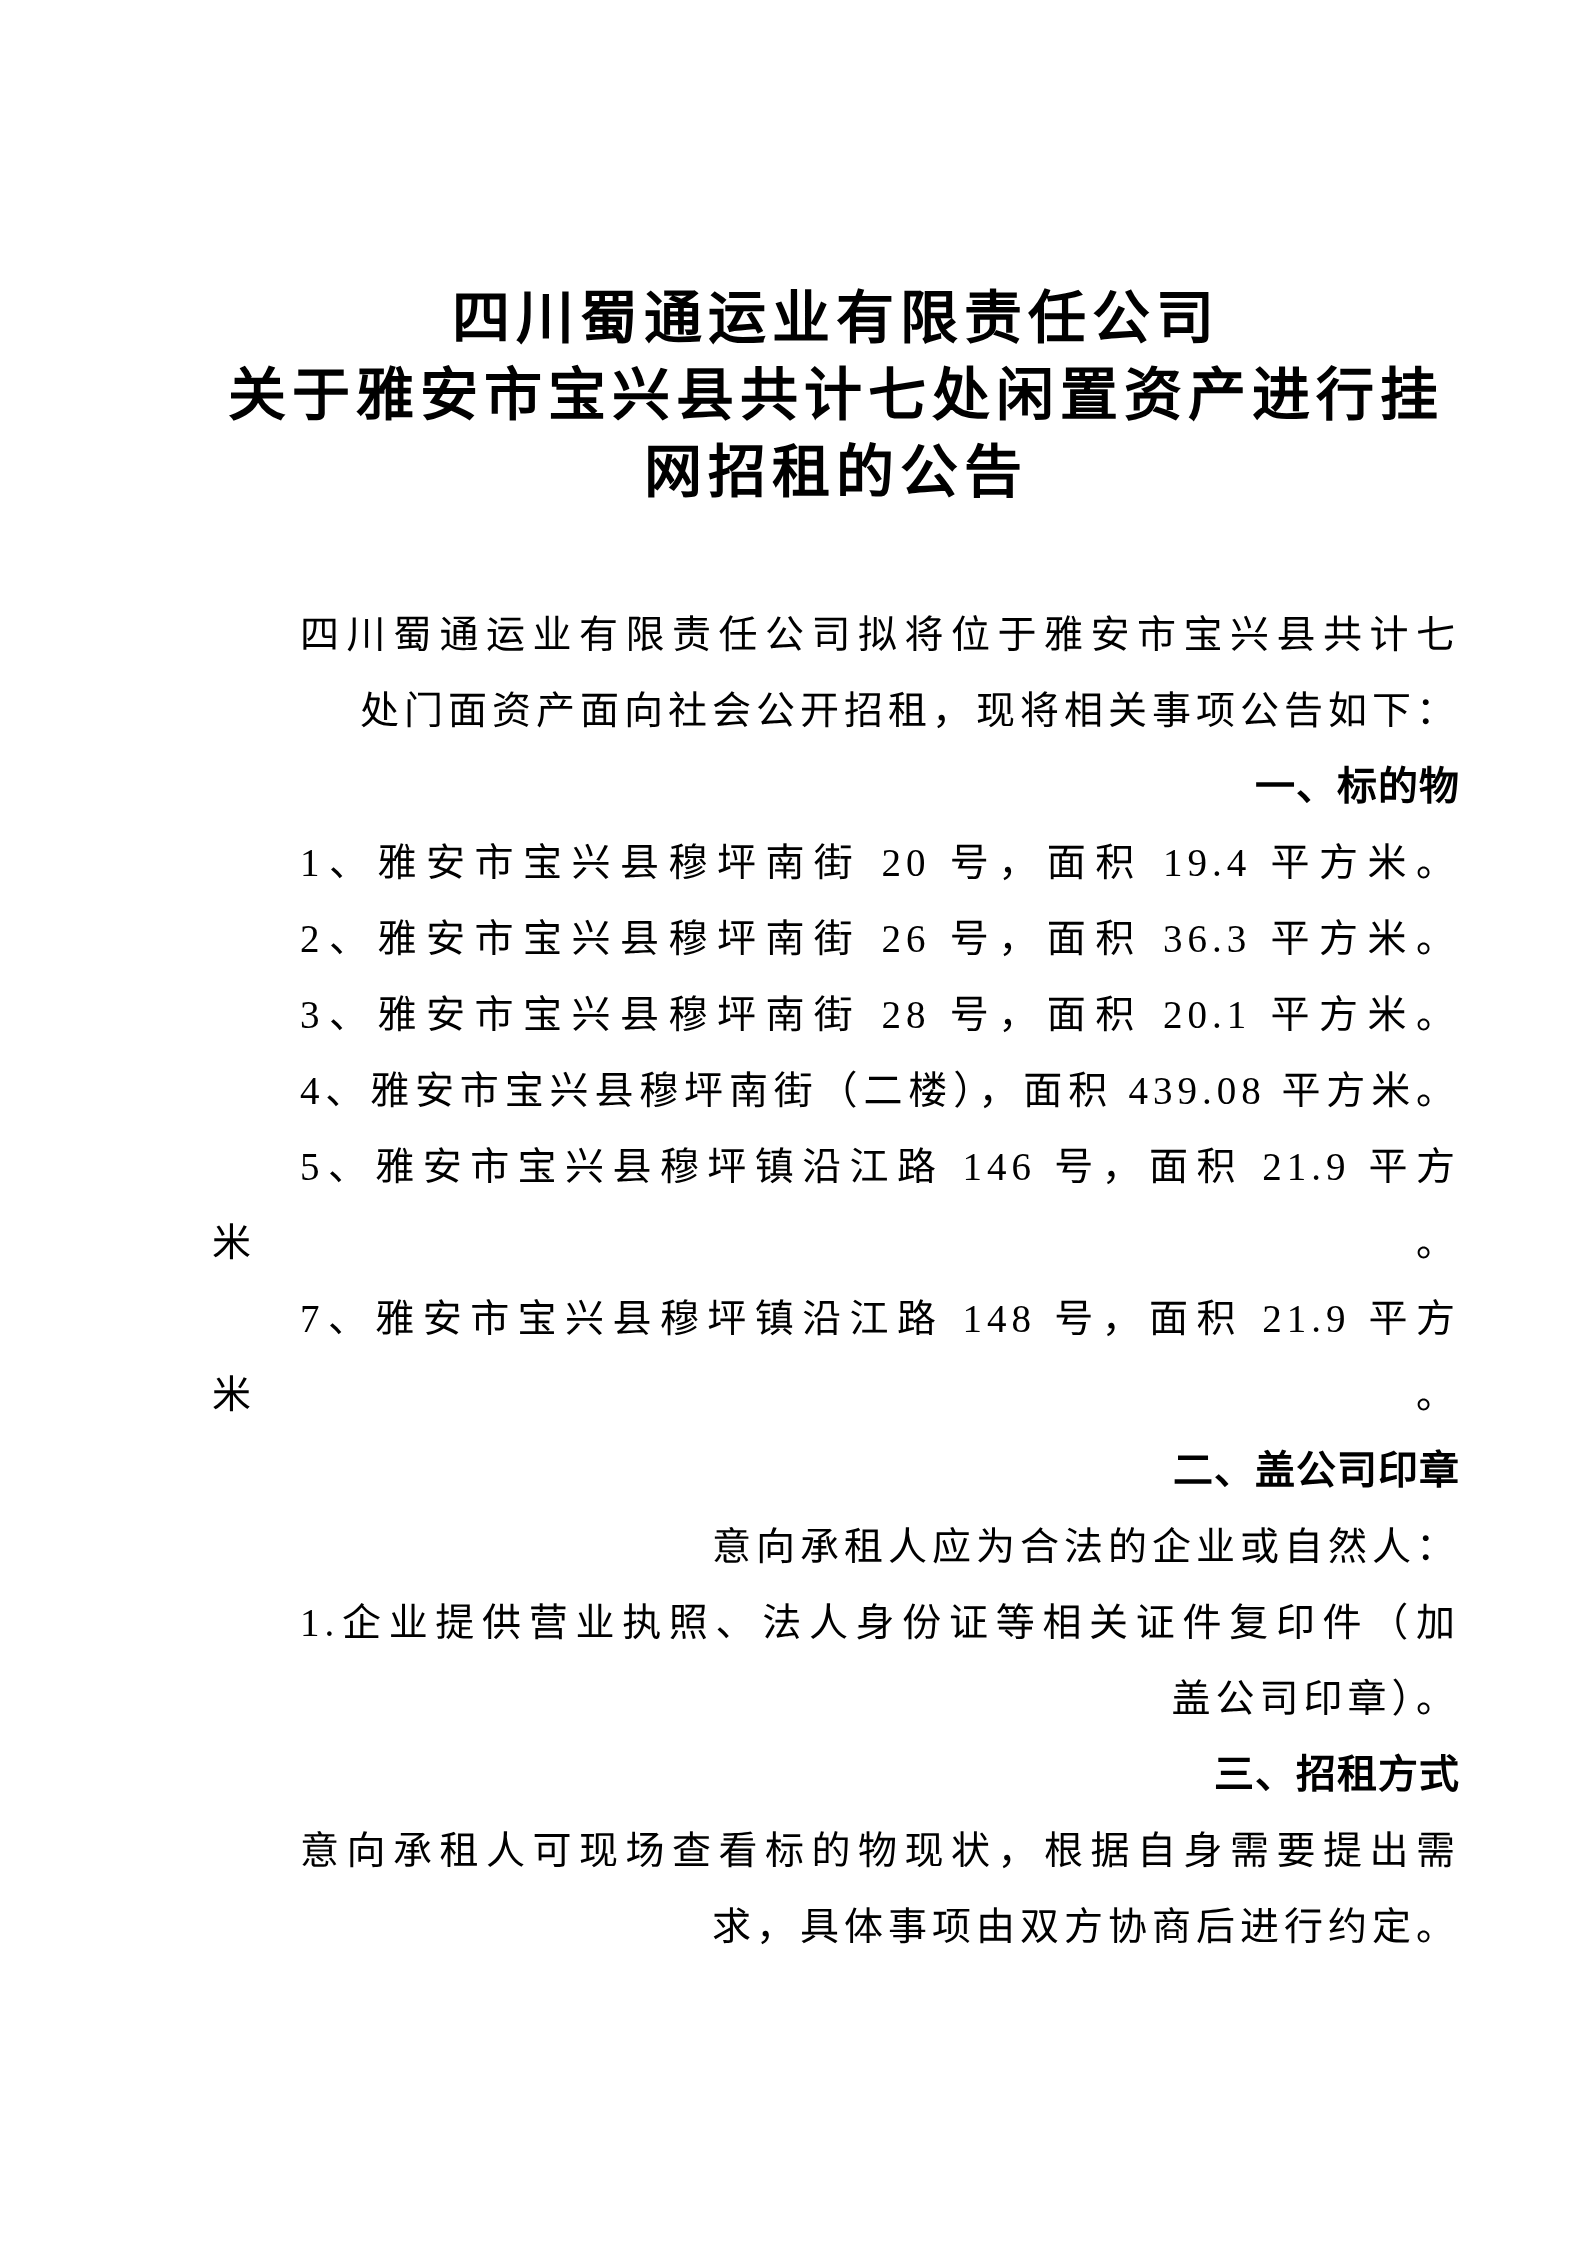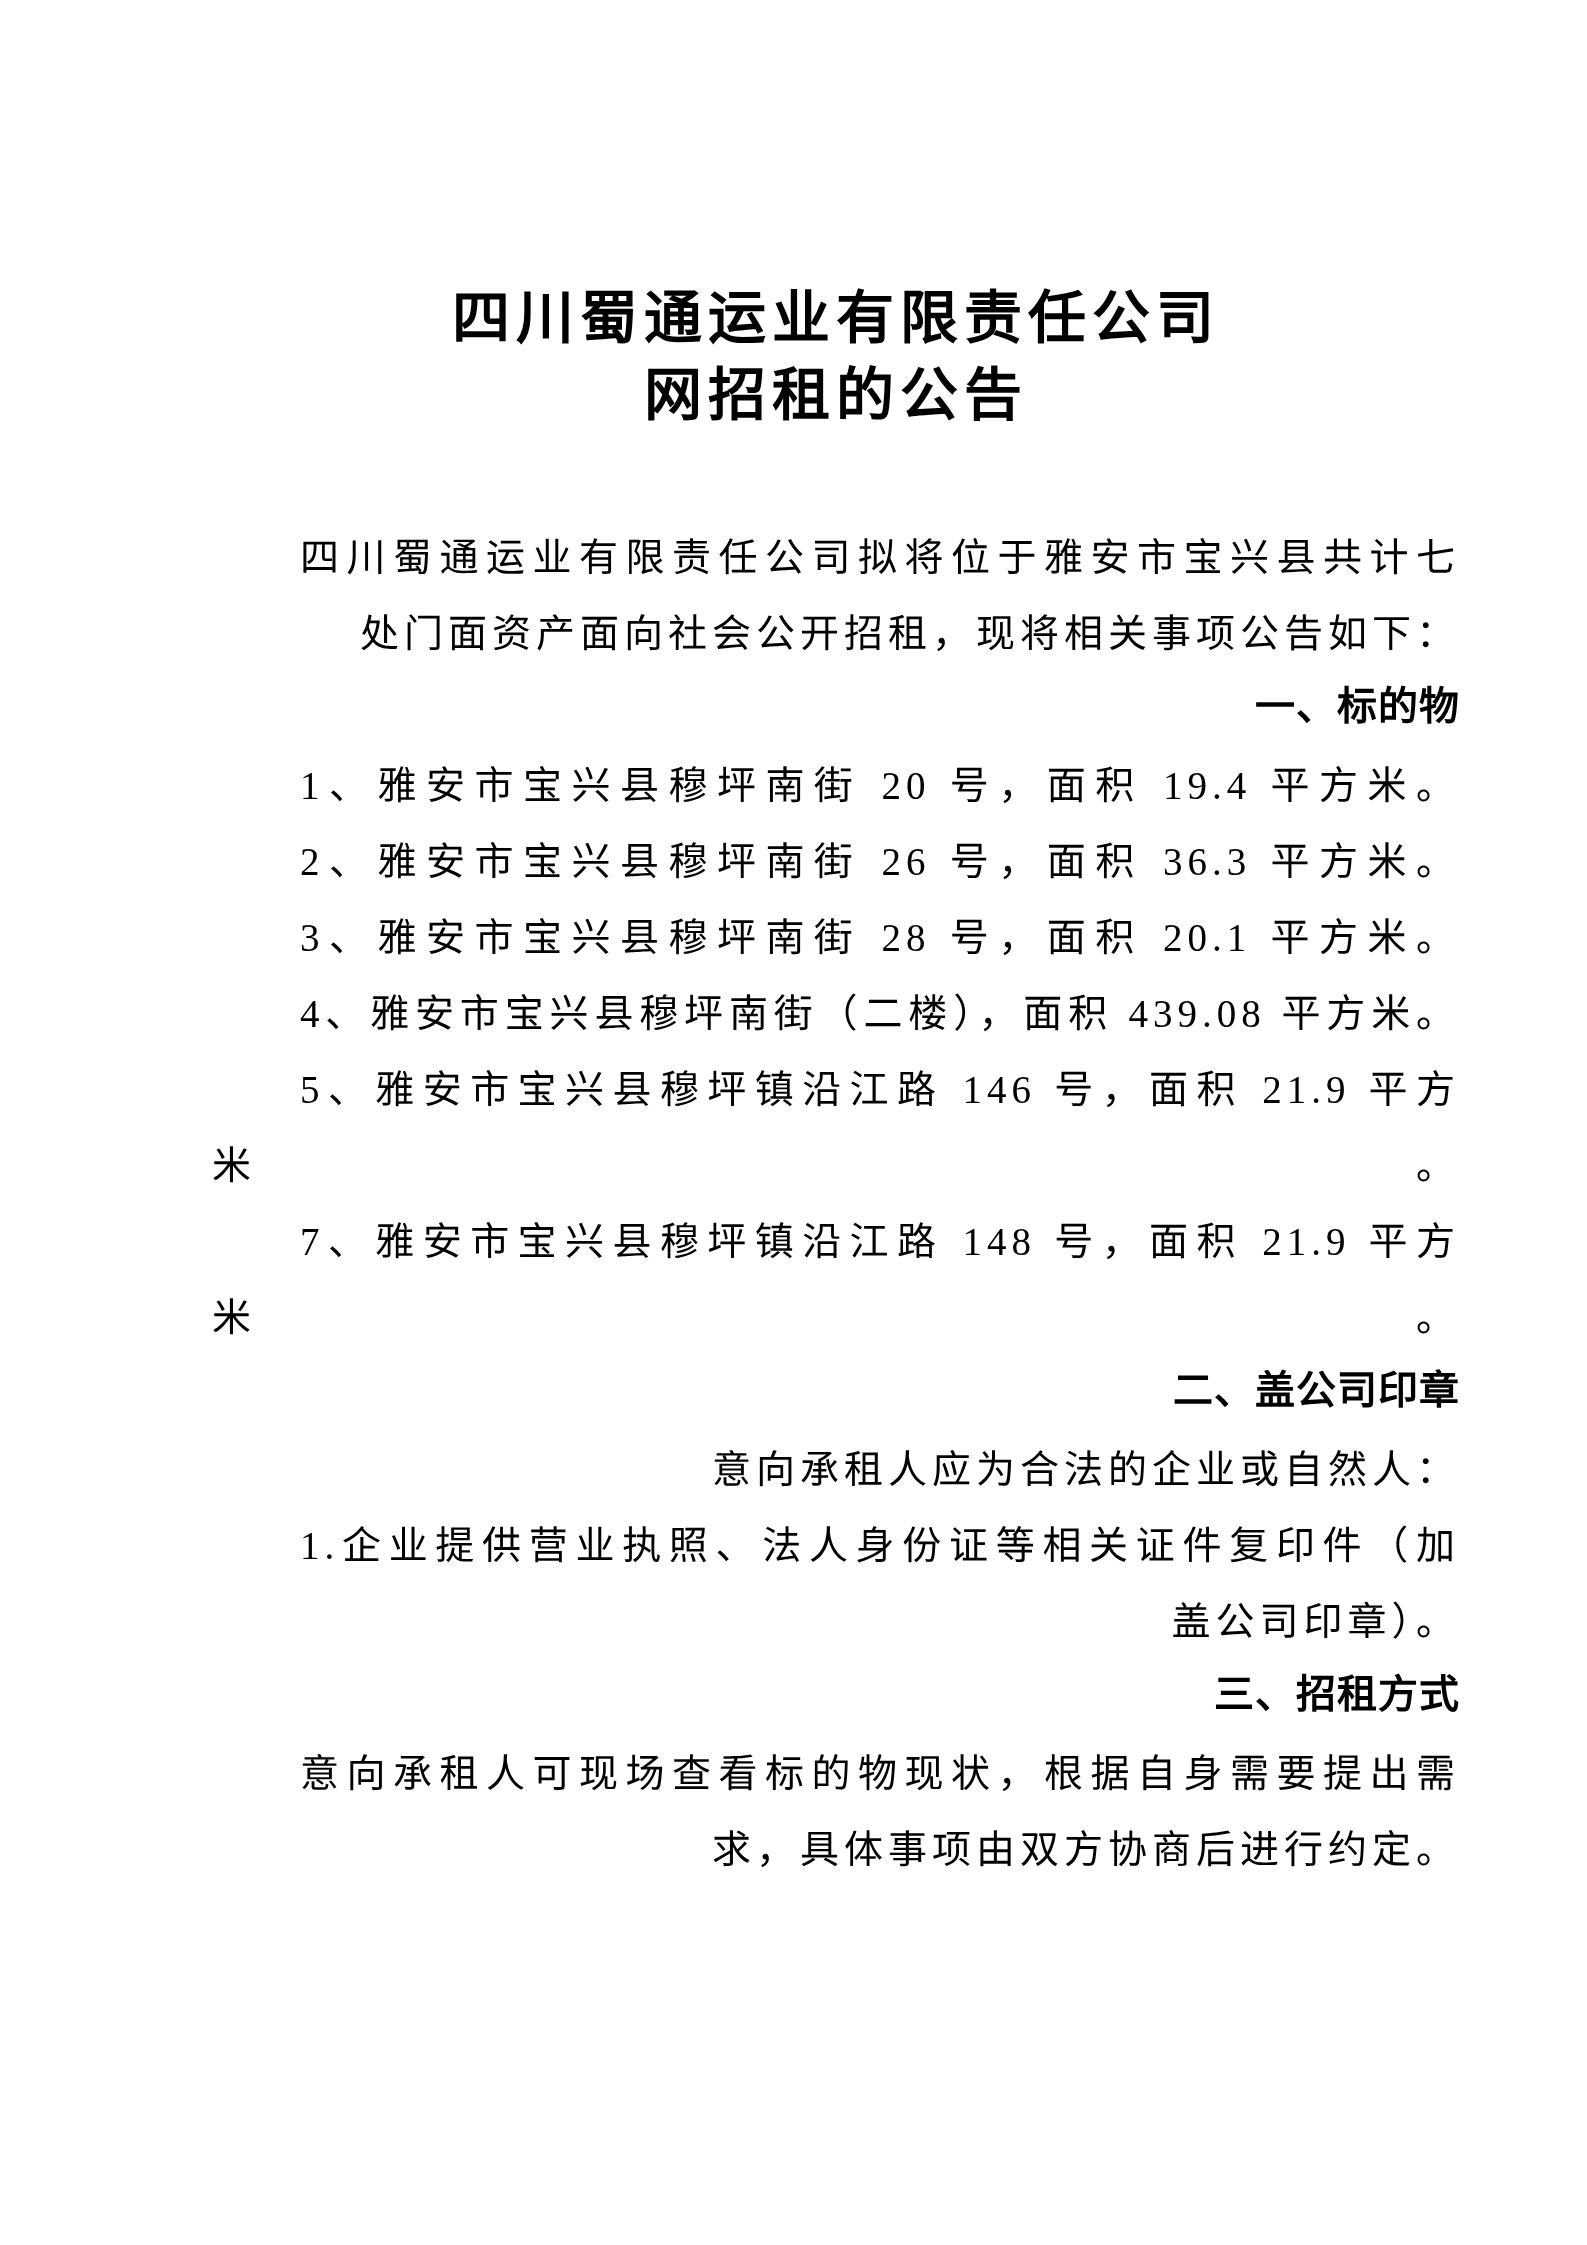--- a/index.html
+++ b/index.html
@@ -34,32 +34,33 @@
     text-align: right;
   }
   .bline.indent { text-indent: 88px; }
   .bline.stretch {
     white-space: normal;
     text-align: justify;
     text-align-last: justify;
   }
   
   .bline.heading {
-    font-family: Liberation Mono, monospace;
+    font-family: Liberation Serif, serif;
     font-weight: bold;
     font-size: 40px;
     letter-spacing: 1px;
   }
 </style>
 </head>
 <body>
 
 <div class="page">
   <header class="title-block" id="title-container">
       <div class="tline">四川蜀通运业有限责任公司</div>
+      <div class="tline">关于雅安市宝兴县共计七处闲置资产进行挂</div>
       <div class="tline">网招租的公告</div>
     </header>
   <main id="lines-container">
       <div class="bline indent stretch">四川蜀通运业有限责任公司拟将位于雅安市宝兴县共计七</div>
       <div class="bline">处门面资产面向社会公开招租，现将相关事项公告如下：</div>
       <div class="bline heading indent">一、标的物</div>
       <div class="bline indent stretch">1、雅安市宝兴县穆坪南街 20 号，面积 19.4 平方米。</div>
       <div class="bline indent stretch">2、雅安市宝兴县穆坪南街 26 号，面积 36.3 平方米。</div>
       <div class="bline indent stretch">3、雅安市宝兴县穆坪南街 28 号，面积 20.1 平方米。</div>
       <div class="bline indent stretch">4、雅安市宝兴县穆坪南街（二楼），面积 439.08 平方米。</div>

